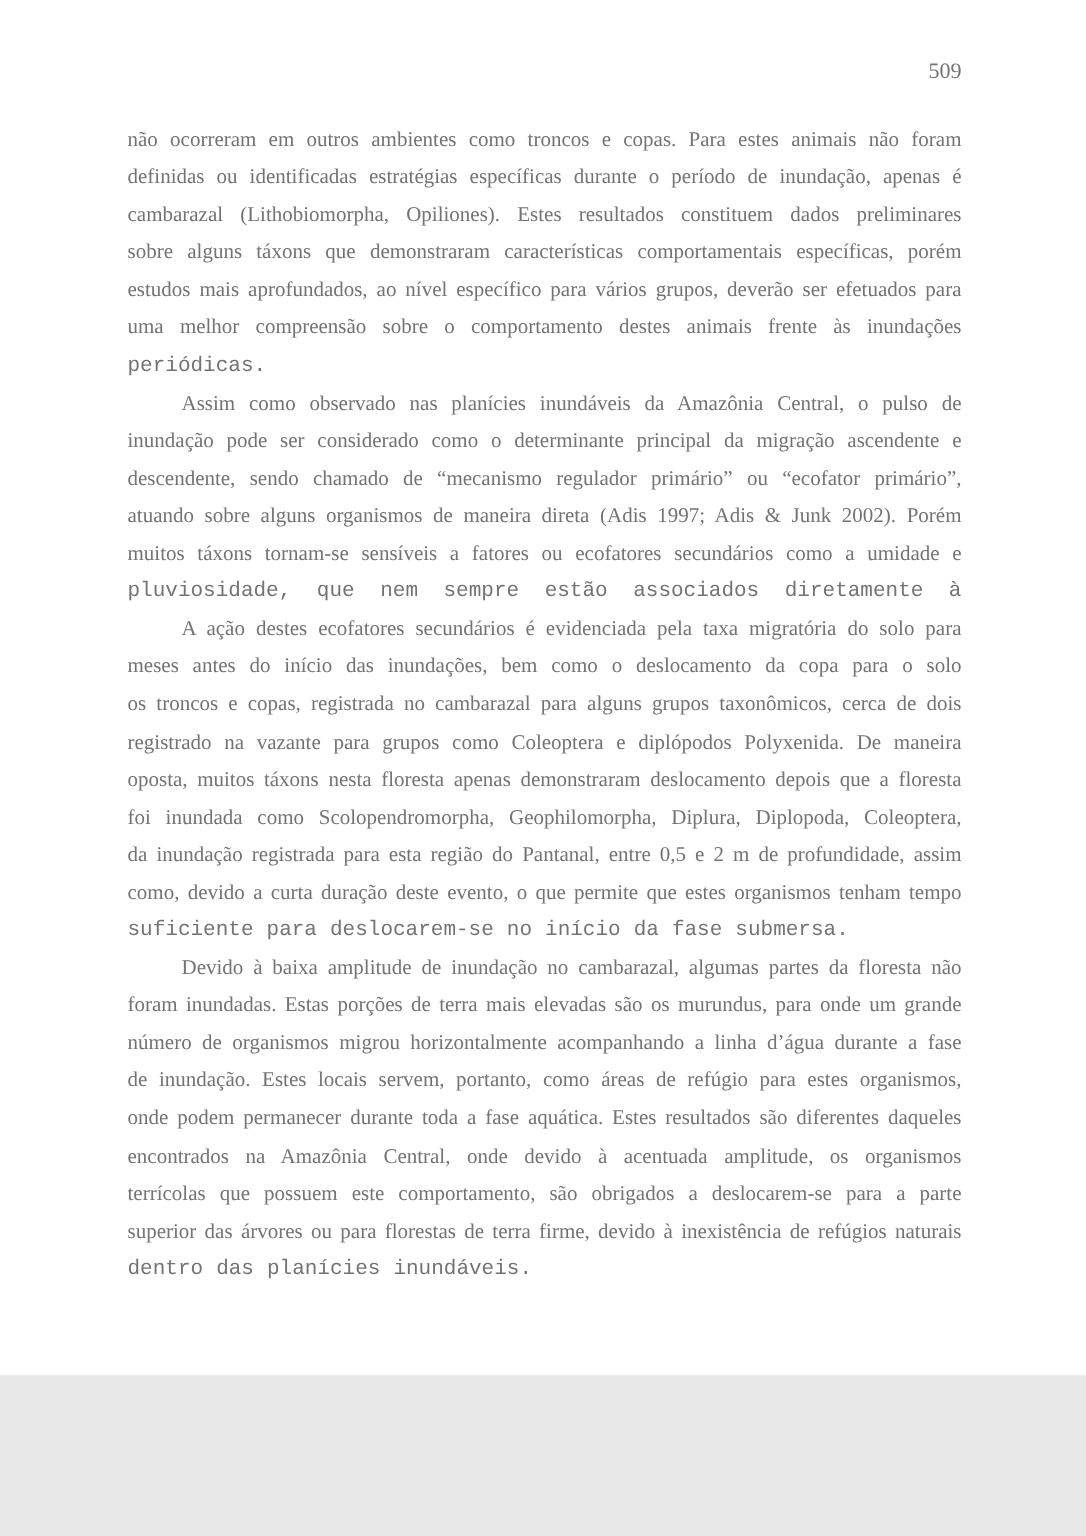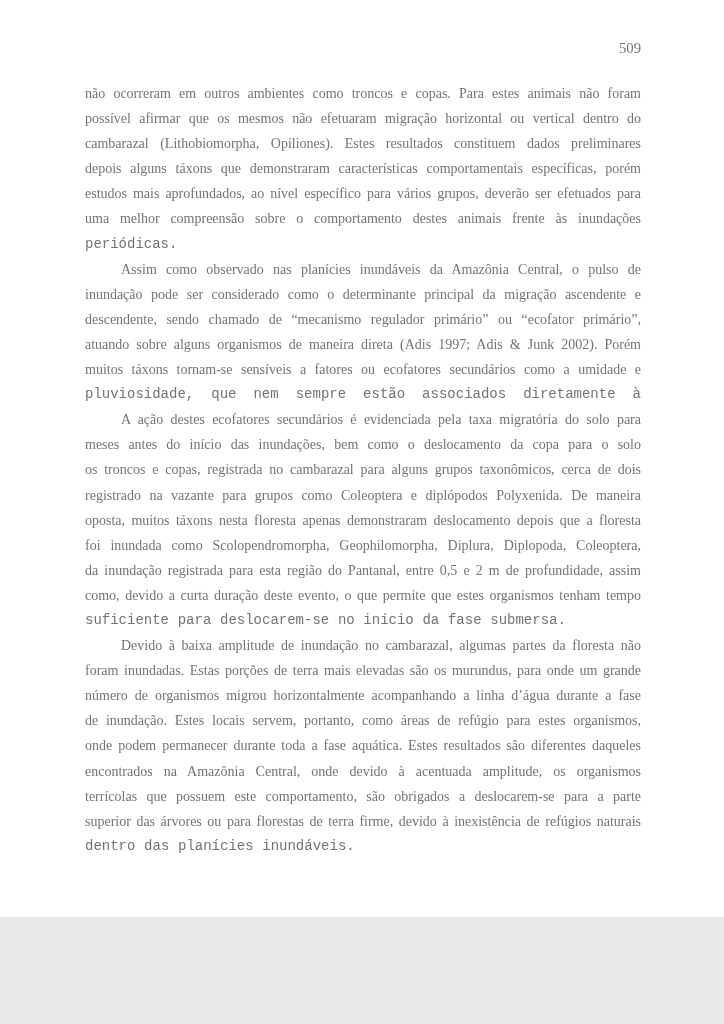--- a/index.html
+++ b/index.html
@@ -57,23 +57,23 @@
 <body>
 
 <div class="page">
 
   <div class="page-number">509</div>
 
   <div class="text-block">
 
     <div class="paragraph">
       <div class="line">não ocorreram em outros ambientes como troncos e copas. Para estes animais não foram</div>
-      <div class="line">possível afirmar que os mesmos não efetuaram migração horizontal ou vertical dentro do</div>
+      <div class="line">definidas ou identificadas estratégias específicas durante o período de inundação, apenas é</div>
       <div class="line">cambarazal (Lithobiomorpha, Opiliones). Estes resultados constituem dados preliminares</div>
-      <div class="line">depois alguns táxons que demonstraram características comportamentais específicas, porém</div>
+      <div class="line">sobre alguns táxons que demonstraram características comportamentais específicas, porém</div>
       <div class="line">estudos mais aprofundados, ao nível específico para vários grupos, deverão ser efetuados para</div>
       <div class="line">uma melhor compreensão sobre o comportamento destes animais frente às inundações</div>
       <div class="line last">periódicas.</div>
     </div>
 
     <div class="paragraph">
       <div class="line first">Assim como observado nas planícies inundáveis da Amazônia Central, o pulso de</div>
       <div class="line">inundação pode ser considerado como o determinante principal da migração ascendente e</div>
       <div class="line">descendente, sendo chamado de “mecanismo regulador primário” ou “ecofator primário”,</div>
       <div class="line">atuando sobre alguns organismos de maneira direta (Adis 1997; Adis &amp; Junk 2002). Porém</div>

